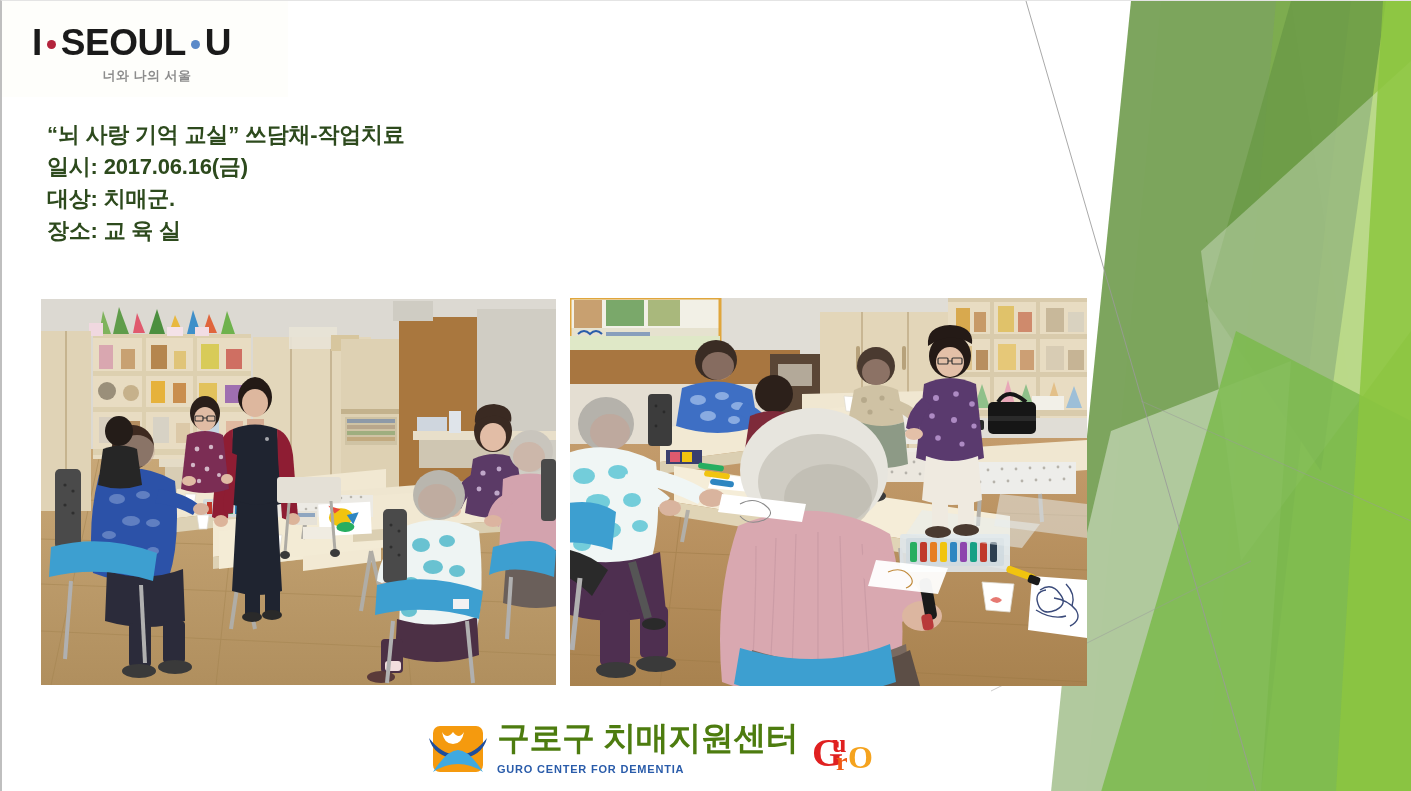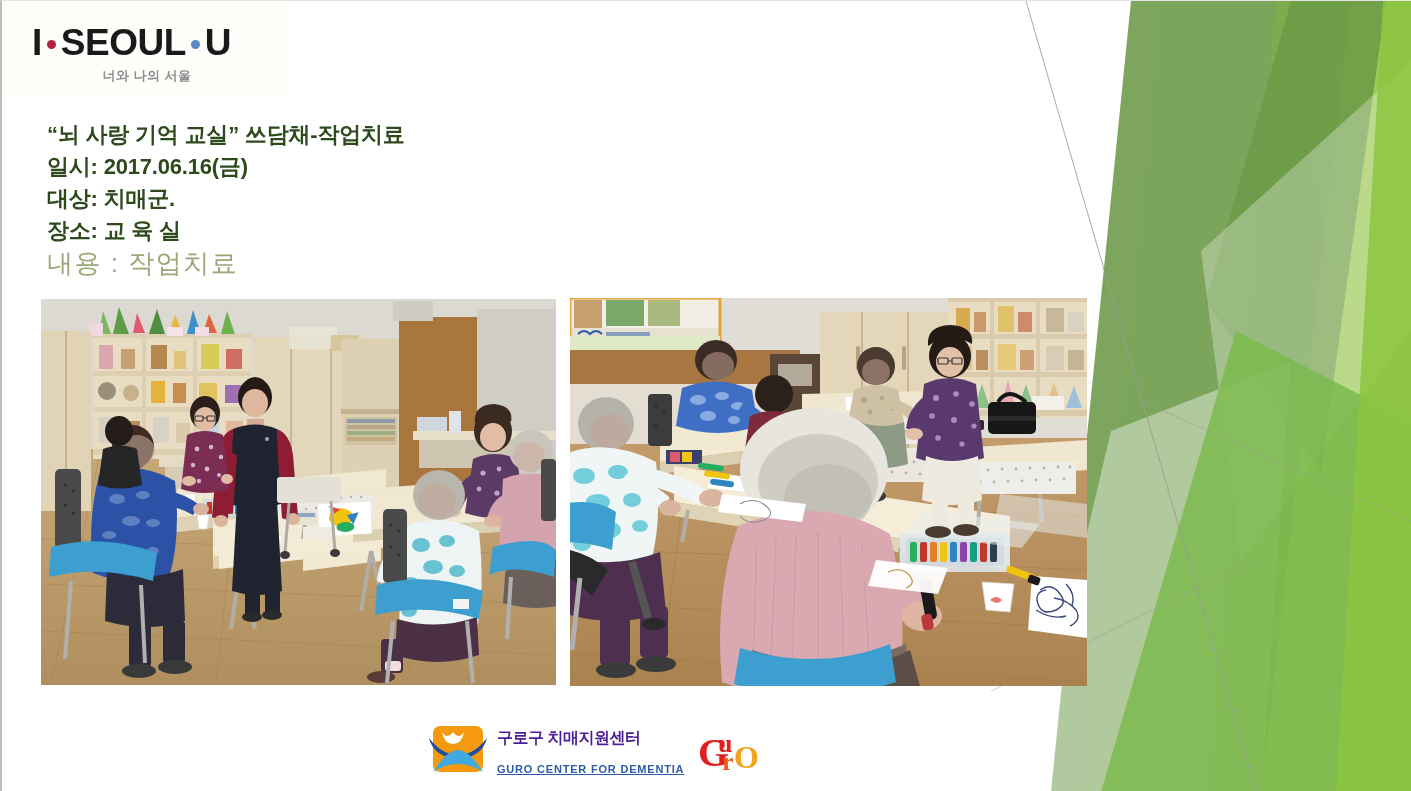--- a/index.html
+++ b/index.html
@@ -90,27 +90,27 @@
 
   
   #footer-logo{
     position:absolute;left:425px;top:718px;
     width:370px;height:62px;
     display:flex;align-items:center;
   }
   #guro-mark{width:62px;height:52px;flex:0 0 auto;}
   #guro-text{margin-left:8px;display:flex;flex-direction:column;justify-content:center;}
   #guro-kr{
-    font-size:16px;font-weight:bold;color:#4c1d95;
+    font-size:33px;font-weight:bold;color:#4d7c0f;
     letter-spacing:-0.5px;line-height:26px;white-space:nowrap;
   }
   #guro-en{
     font-size:11px;font-weight:bold;color:#2a5caa;
-    letter-spacing:0.8px;line-height:14px;text-align:center;
-    white-space:nowrap;margin-top:11px;text-decoration:underline;
+    letter-spacing:0.8px;line-height:14px;text-align:left;
+    white-space:nowrap;margin-top:11px;
   }
   #guro-word{
     margin-left:14px;width:62px;height:48px;flex:0 0 auto;
   }
 </style>
 </head>
 <body>
 
 <div id="slide">
 
@@ -152,21 +152,20 @@
       </div>
       <div id="seoul-sub">너와 나의 서울</div>
     </div>
   </div>
 
   <div id="textblock">
     <div class="tline">“뇌 사랑 기억 교실” 쓰담채-작업치료</div>
     <div class="tline">일시: 2017.06.16(금)</div>
     <div class="tline">대상: 치매군.</div>
     <div class="tline">장소: 교 육 실</div>
-    <div class="tline light">내용 : 작업치료</div>
   </div>
 
   <div class="photo" id="photo-left">
     <svg viewBox="0 0 515 386" preserveAspectRatio="none">
       <defs>
         <linearGradient id="flL" x1="0" y1="0" x2="0" y2="1">
           <stop offset="0" stop-color="#c9a878"></stop>
             <stop offset="1" stop-color="#b08f5e"></stop>
         </linearGradient>
         <linearGradient id="wdL" x1="0" y1="0" x2="0" y2="1">

